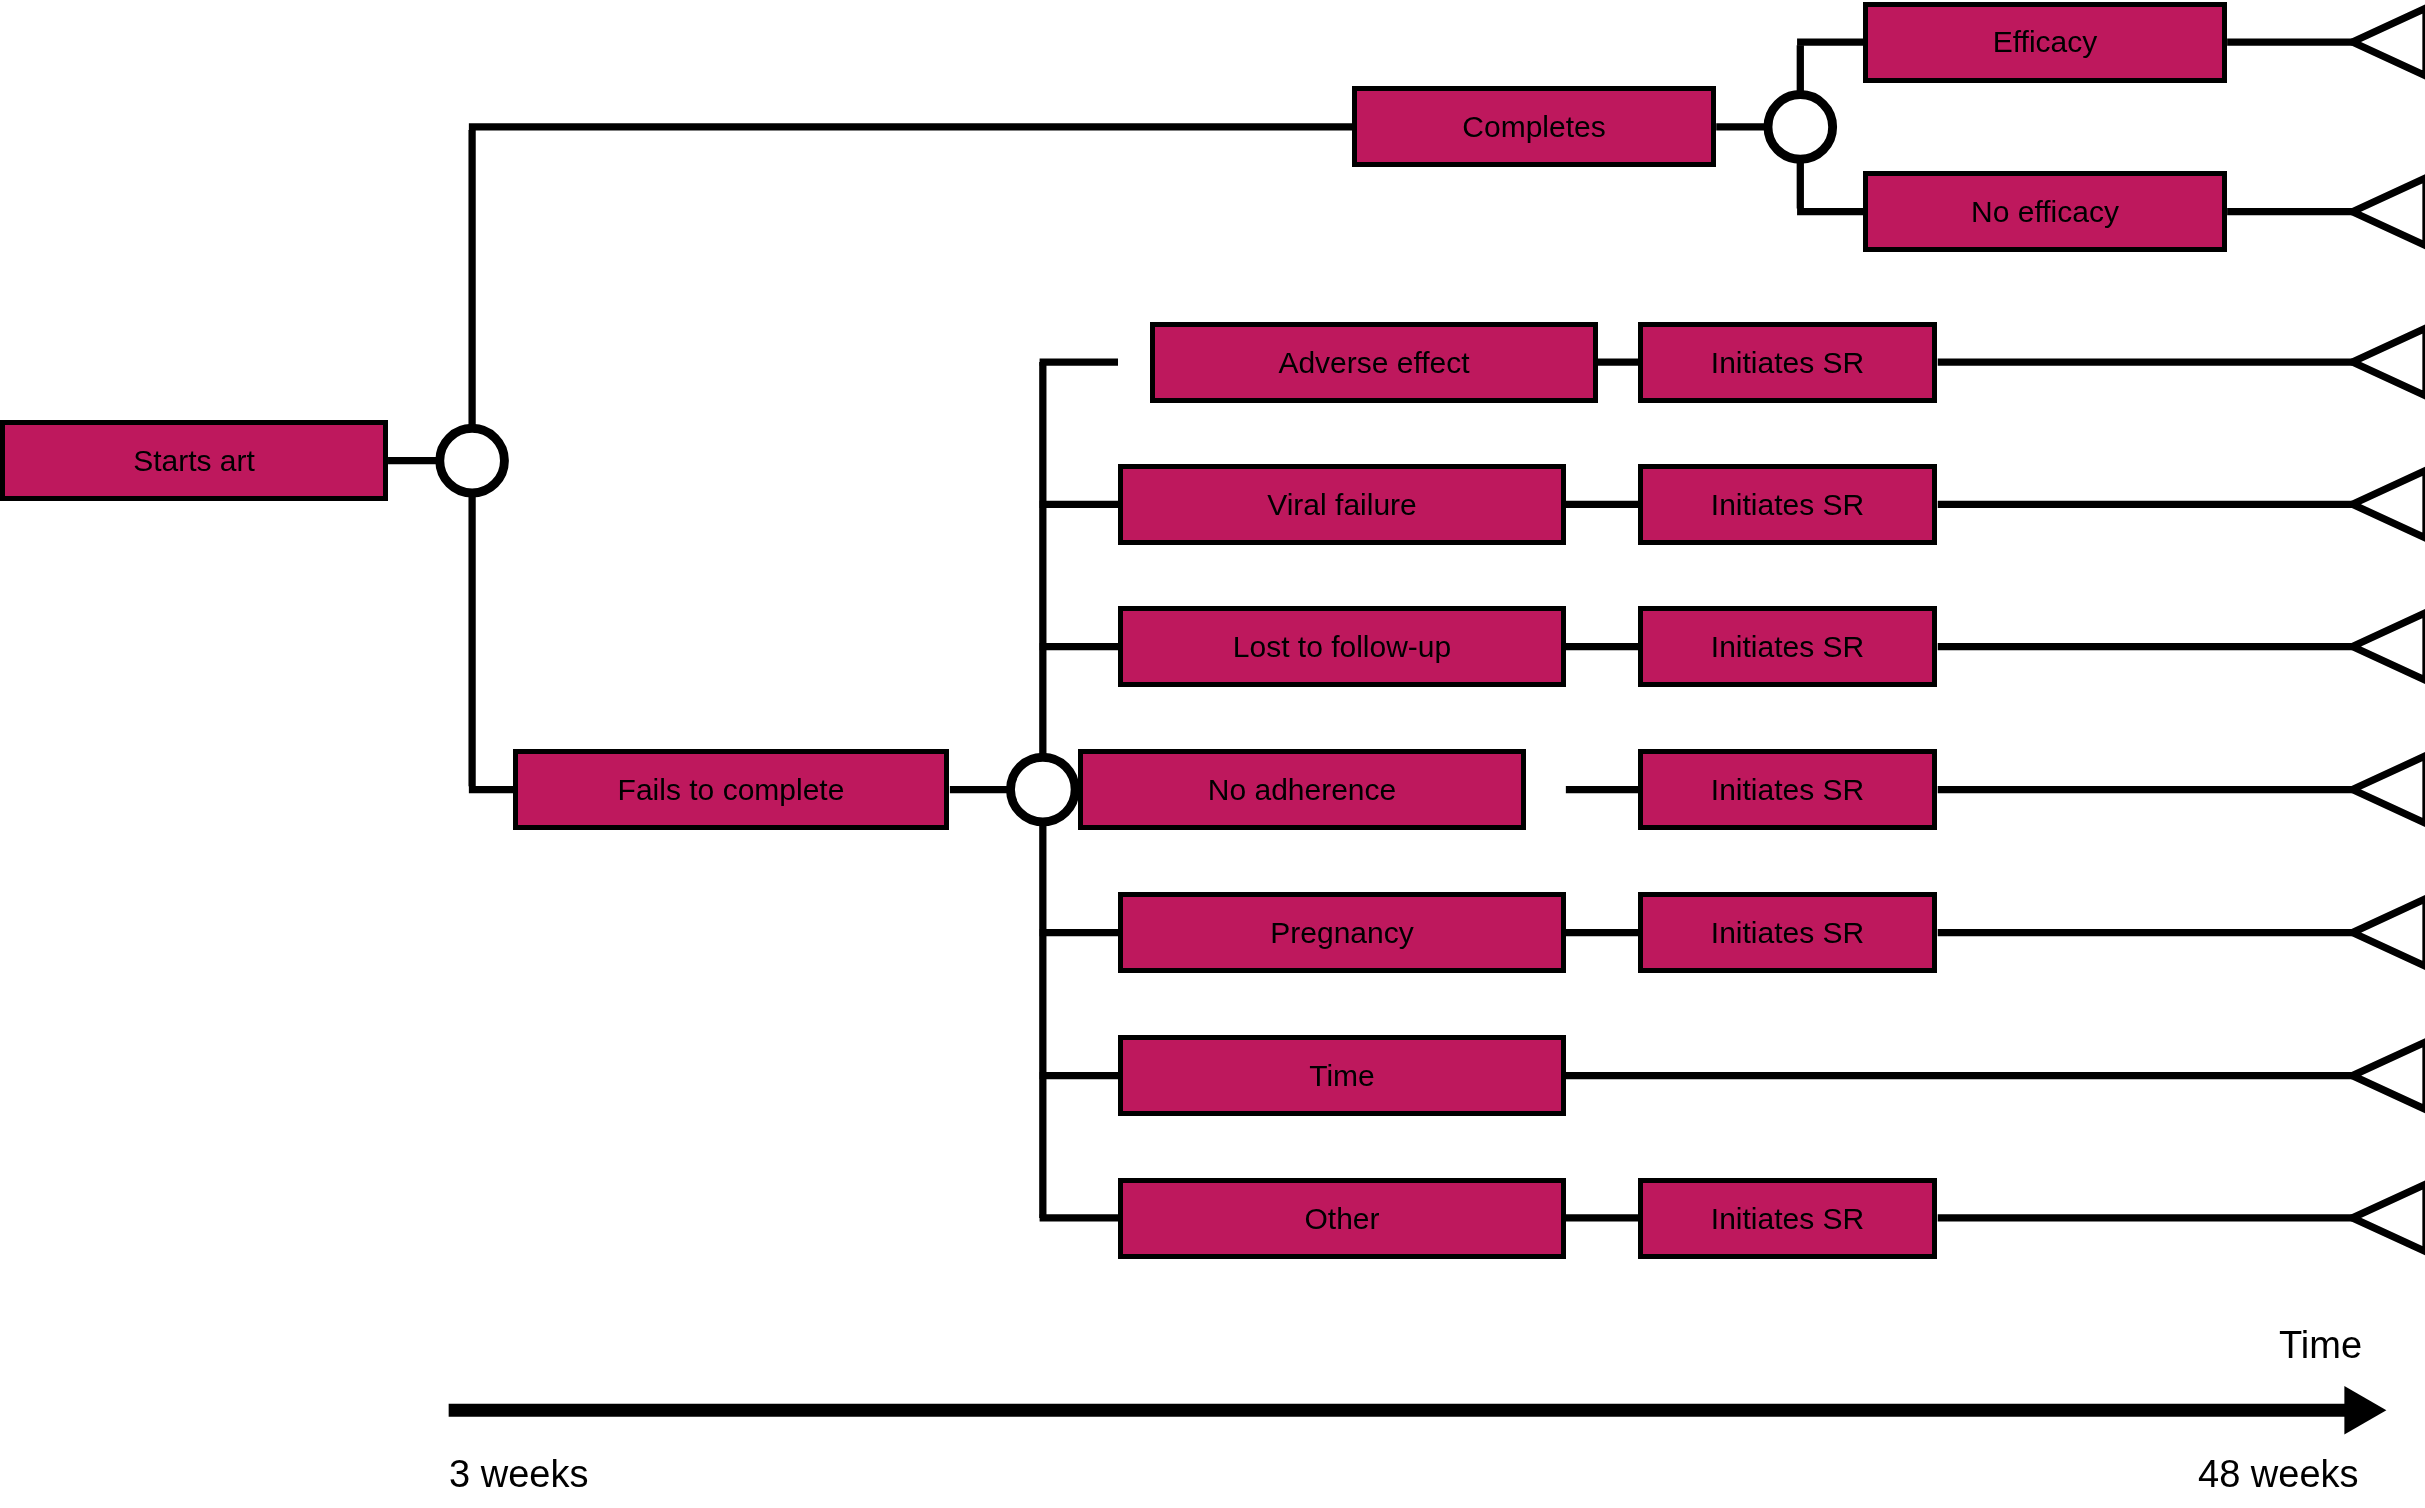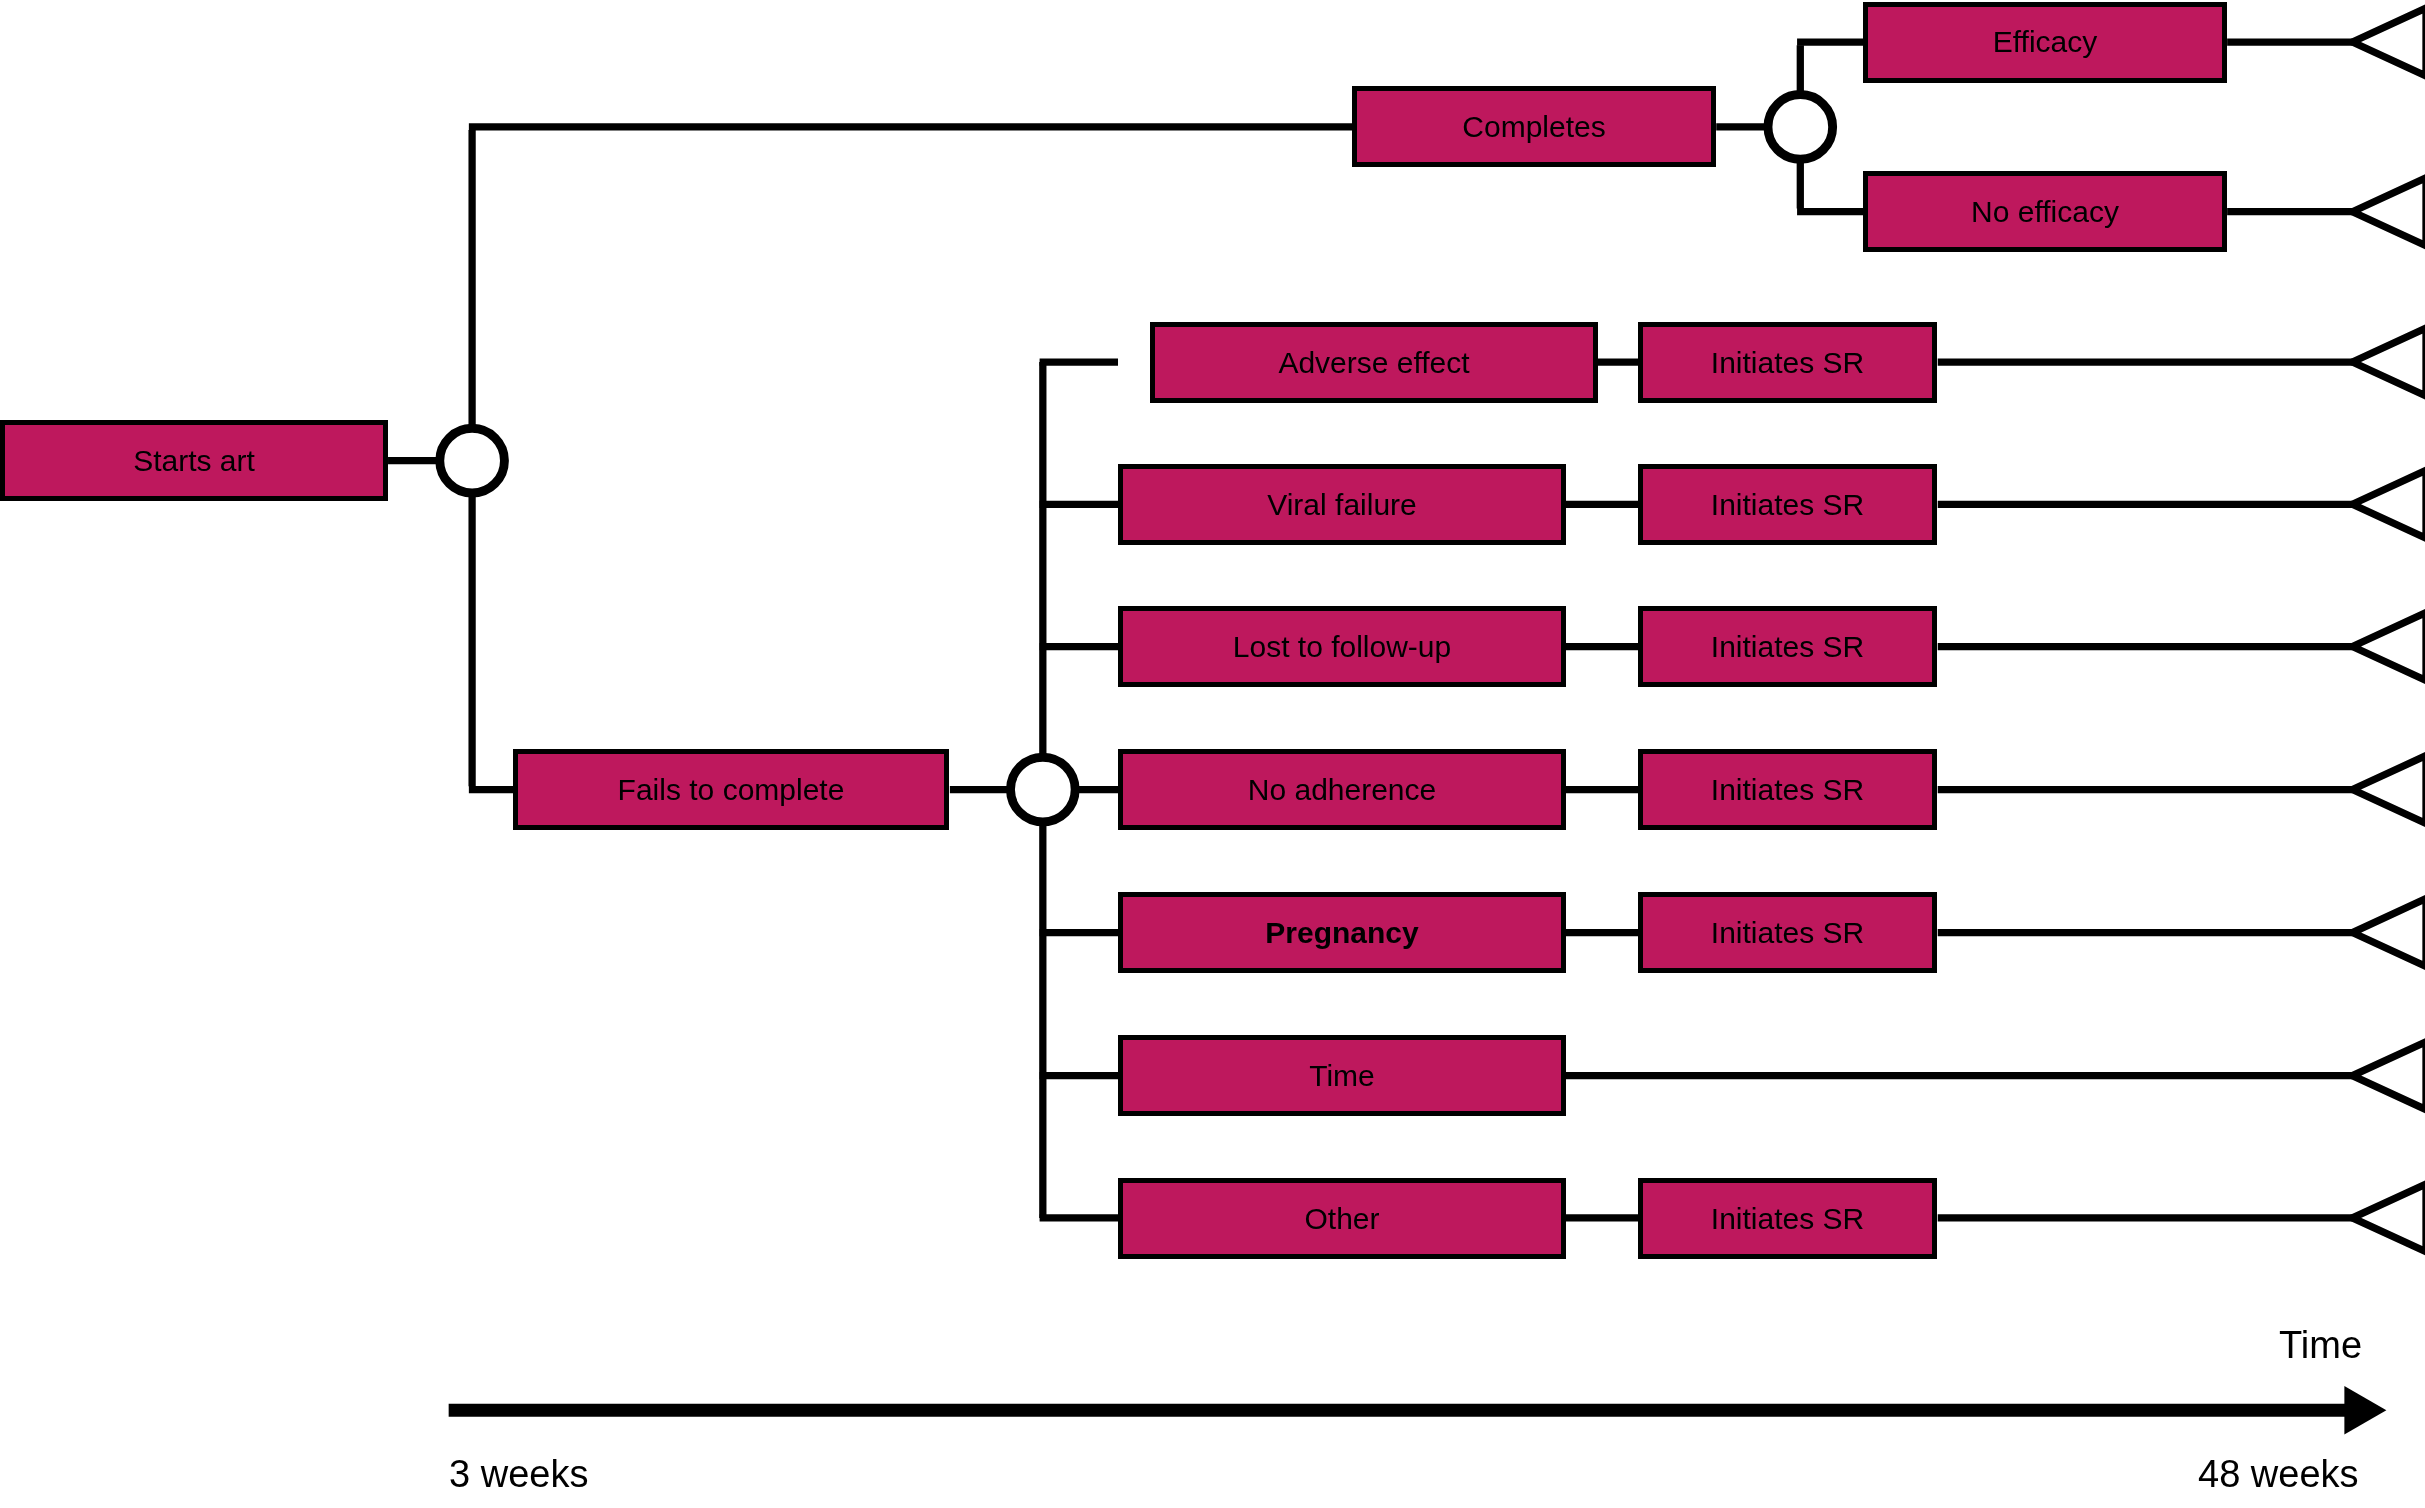--- a/index.html
+++ b/index.html
@@ -139,27 +139,27 @@
       </div>
       <div class="node-box" style="left: 1638px; top: 464px; width: 299px; height: 81px;">
         <span>Initiates SR</span>
       </div>
       <div class="node-box" style="left: 1118px; top: 606px; width: 448px; height: 81px;">
         <span>Lost to follow-up</span>
       </div>
       <div class="node-box" style="left: 1638px; top: 606px; width: 299px; height: 81px;">
         <span>Initiates SR</span>
       </div>
-      <div class="node-box" style="left: 1118px; top: 749px; width: 448px; height: 81px;">
+      <div class="node-box" style="left: 1078px; top: 749px; width: 448px; height: 81px;">
         <span>No adherence</span>
       </div>
       <div class="node-box" style="left: 1638px; top: 749px; width: 299px; height: 81px;">
         <span>Initiates SR</span>
       </div>
-      <div class="node-box" style="left: 1118px; top: 892px; width: 448px; height: 81px; font-weight: bold;">
+      <div class="node-box" style="left: 1118px; top: 892px; width: 448px; height: 81px;">
         <span>Pregnancy</span>
       </div>
       <div class="node-box" style="left: 1638px; top: 892px; width: 299px; height: 81px;">
         <span>Initiates SR</span>
       </div>
       <div class="node-box" style="left: 1118px; top: 1035px; width: 448px; height: 81px;">
         <span>Time</span>
       </div>
       <div class="node-box" style="left: 1118px; top: 1178px; width: 448px; height: 81px;">
         <span>Other</span>

